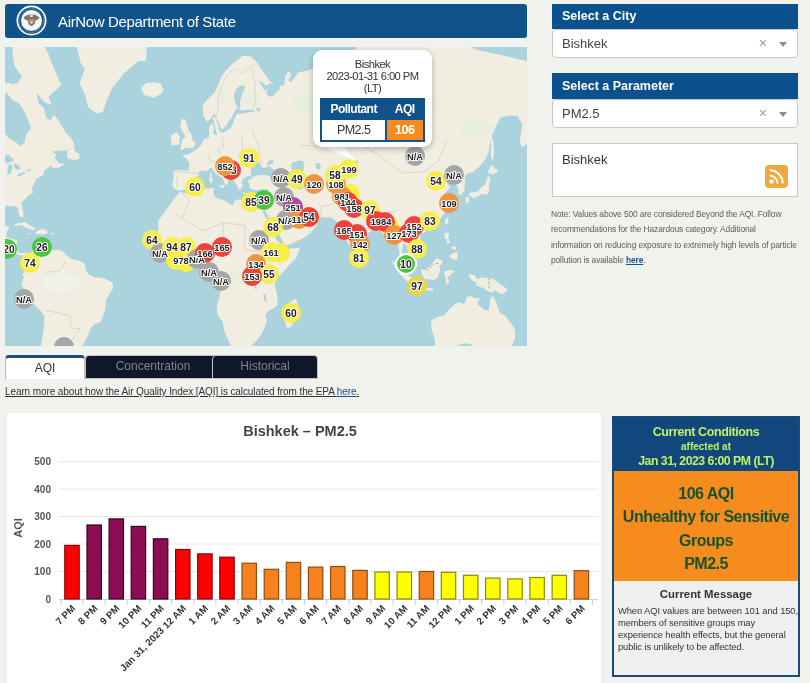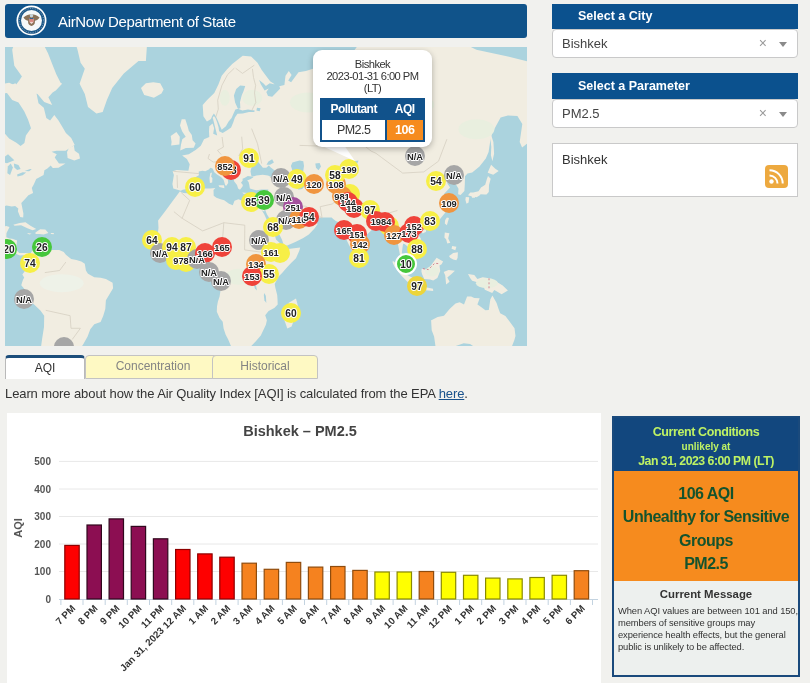--- a/index.html
+++ b/index.html
@@ -1,28 +1,28 @@
 <!DOCTYPE html>
 <html><head><meta charset="utf-8"><title>AirNow Department of State</title>
 <style>
 * { margin:0; padding:0; box-sizing:border-box; }
 body { font-family:"Liberation Sans",sans-serif; background:#f1f1ee; }
 #page { position:relative; width:810px; height:683px; overflow:hidden; }
 .hdr { position:absolute; left:5px; top:4px; width:522px; height:34px; background:#10538a; border-radius:3px; }
 .hdr .t { position:absolute; left:53px; top:9px; color:#fff; font-size:15px; letter-spacing:-0.35px; }
 #map { position:absolute; left:5px; top:47px; width:522px; height:299px; overflow:hidden; background:#abd3de; }
-.sideh { position:absolute; left:552px; width:246px; background:#0b518e; color:#fff; font-weight:bold; font-size:12.5px; line-height:25px; padding-left:26px; }
+.sideh { position:absolute; left:552px; width:246px; background:#0b518e; color:#fff; font-weight:bold; font-size:12.5px; line-height:25px; padding-left:10px; }
 .sel { position:absolute; left:552px; width:246px; height:29px; background:#fff; border:1px solid #c9c9c9; border-radius:4px; font-size:13px; color:#444; line-height:27px; padding-left:9px; }
 .sel .x { position:absolute; right:30px; top:0; color:#9a9a9a; font-size:14px; }
 .sel .car { position:absolute; right:10px; top:12px; width:0; height:0; border-left:4.5px solid transparent; border-right:4.5px solid transparent; border-top:5px solid #8a8a8a; }
 #rssbox { position:absolute; left:552px; top:143px; width:246px; height:54px; background:#fff; border:1px solid #c9c9c9; font-size:13px; color:#333; }
 #note { position:absolute; left:551px; top:207px; width:260px; font-size:8.4px; color:#5b5b5b; line-height:15.3px; letter-spacing:-0.1px; }
 #note a { color:#19528c; font-weight:bold; }
 .tab { position:absolute; top:355px; height:24px; font-size:12px; text-align:center; border-radius:4px 4px 0 0; }
-#learn { position:absolute; left:5px; top:386px; font-size:13px; color:#333; white-space:nowrap; letter-spacing:-0.1px; }
+#learn { position:absolute; left:5px; top:386px; font-size:10px; color:#333; white-space:nowrap; letter-spacing:-0.1px;text-decoration:underline; }
 #learn a { color:#19528c; }
 #chart { position:absolute; left:7px; top:413px; width:594px; height:270px; background:#fff;font-weight:bold; }
 #cc { position:absolute; left:612px; top:416px; width:188px; height:261px; border:2px solid #1a4a7c; background:#edf0ee; }
 #cc .bh { background:#12477e; color:#bef264; text-align:center; font-weight:bold; height:53px; padding-top:5px; }
 #cc .or { background:#f68b1e; color:#14532d; text-align:center; font-weight:bold; font-size:16px; letter-spacing:-0.5px; line-height:23.4px; height:110px; padding-top:11px; }
 #tip { position:absolute; left:308px; top:3px; width:119px; height:97px; background:#fff; border-radius:9px; box-shadow:0 2px 6px rgba(0,0,0,.28); font-size:11.2px; letter-spacing:-0.55px; color:#333; text-align:center; }
 #tip table { border-collapse:collapse; margin:4px auto 0; }
 #tip th { background:#11528b; color:#fff; font-size:12px; padding:2px 8px; border:2px solid #11528b; }
 #tip td { border:2px solid #11528b; font-size:12.5px; height:22px; }
 </style></head>
@@ -292,24 +292,25 @@
   <div class="sel" style="top:99px">PM2.5<span class="x">×</span><span class="car"></span></div>
   <div id="rssbox">
       <div style="margin:8px 0 0 9px">Bishkek</div>
       <svg width="23" height="23" viewBox="0 0 23 23" style="position:absolute;right:9px;top:21px">
         <rect width="23" height="23" rx="4" fill="#eda93f"></rect>
         <circle cx="6.5" cy="16.5" r="2.2" fill="#fff"></circle>
         <path d="M4.5 10.5 a8 8 0 0 1 8 8" stroke="#fff" stroke-width="2" fill="none"></path>
         <path d="M4.5 5.3 a13.2 13.2 0 0 1 13.2 13.2" stroke="#fff" stroke-width="2" fill="none"></path>
       </svg>
     </div>
+  <div id="note">Note: Values above 500 are considered Beyond the AQI. Follow<br>recommendations for the Hazardous category. Additional<br>information on reducing exposure to extremely high levels of particle<br>pollution is available <a href="#">here</a>.</div>
 
   <div class="tab" style="left:5px;width:80px;background:#fff;border:1px solid #b9b9b9;border-top:3px solid #1d4e7b;border-bottom:none;line-height:20px;color:#333">AQI</div>
-  <div class="tab" style="left:85px;width:136px;background:#fef9c3;border:1px solid #c3c3c3;line-height:21px;color:#848484">Concentration</div>
-  <div class="tab" style="left:212px;width:106px;background:#fef9c3;border:1px solid #c3c3c3;line-height:21px;color:#848484">Historical</div>
+  <div class="tab" style="left:85px;width:136px;background:#0f172a;border:1px solid #c3c3c3;line-height:21px;color:#848484">Concentration</div>
+  <div class="tab" style="left:212px;width:106px;background:#0f172a;border:1px solid #c3c3c3;line-height:21px;color:#848484">Historical</div>
   <div id="learn">Learn more about how the Air Quality Index [AQI] is calculated from the EPA <a href="#">here</a>.</div>
 
   <div id="chart">
       <svg width="594" height="270" viewBox="0 0 594 270" style="display:block" font-family="Liberation Sans,sans-serif">
         <rect width="594" height="270" fill="#ffffff"></rect>
         <text x="293" y="23" font-size="14.5" fill="#444" text-anchor="middle">Bishkek – PM2.5</text>
         <text x="44" y="189.5" font-size="10" fill="#555" text-anchor="end">0</text>
         <line x1="52" y1="158.5" x2="591" y2="158.5" stroke="#e8e8e8" stroke-width="1"></line>
         <text x="44" y="162.0" font-size="10" fill="#555" text-anchor="end">100</text>
         <line x1="52" y1="131.0" x2="591" y2="131.0" stroke="#e8e8e8" stroke-width="1"></line>
@@ -394,21 +395,21 @@
         <text x="512.0" y="196" font-size="9.8" fill="#333" text-anchor="end" transform="rotate(-45 512.0 196)">3 PM</text>
         <text x="534.1" y="196" font-size="9.8" fill="#333" text-anchor="end" transform="rotate(-45 534.1 196)">4 PM</text>
         <text x="556.3" y="196" font-size="9.8" fill="#333" text-anchor="end" transform="rotate(-45 556.3 196)">5 PM</text>
         <text x="578.5" y="196" font-size="9.8" fill="#333" text-anchor="end" transform="rotate(-45 578.5 196)">6 PM</text>
       </svg>
     </div>
 
   <div id="cc">
     <div class="bh">
         <div style="font-size:12.5px;letter-spacing:-0.4px;margin-top:2px">Current Conditions</div>
-        <div style="font-size:10px;margin-top:2px">unlikely at</div>
+        <div style="font-size:10px;margin-top:2px">affected at</div>
         <div style="font-size:12.3px;letter-spacing:-0.5px;margin-top:2px">Jan 31, 2023 6:00 PM (LT)</div>
       </div>
     <div class="or">106 AQI<br>Unhealthy for Sensitive<br>Groups<br>PM2.5</div>
     <div style="padding:7px 4px 0;color:#333">
       <div style="text-align:center;font-weight:bold;font-size:11.4px;margin-bottom:5px">Current Message</div>
       <div style="font-size:9.4px;line-height:12px;letter-spacing:-0.1px;white-space:nowrap">When AQI values are between 101 and 150,<br>members of sensitive groups may<br>experience health effects, but the general<br>public is unlikely to be affected.</div>
     </div>
   </div>
 </div>
 

